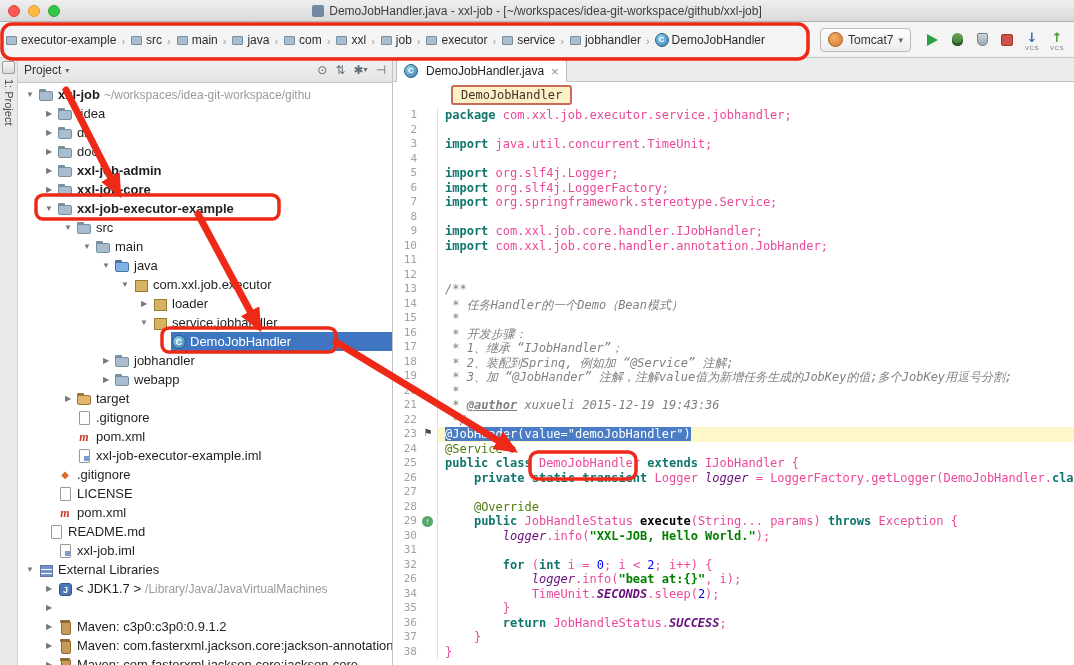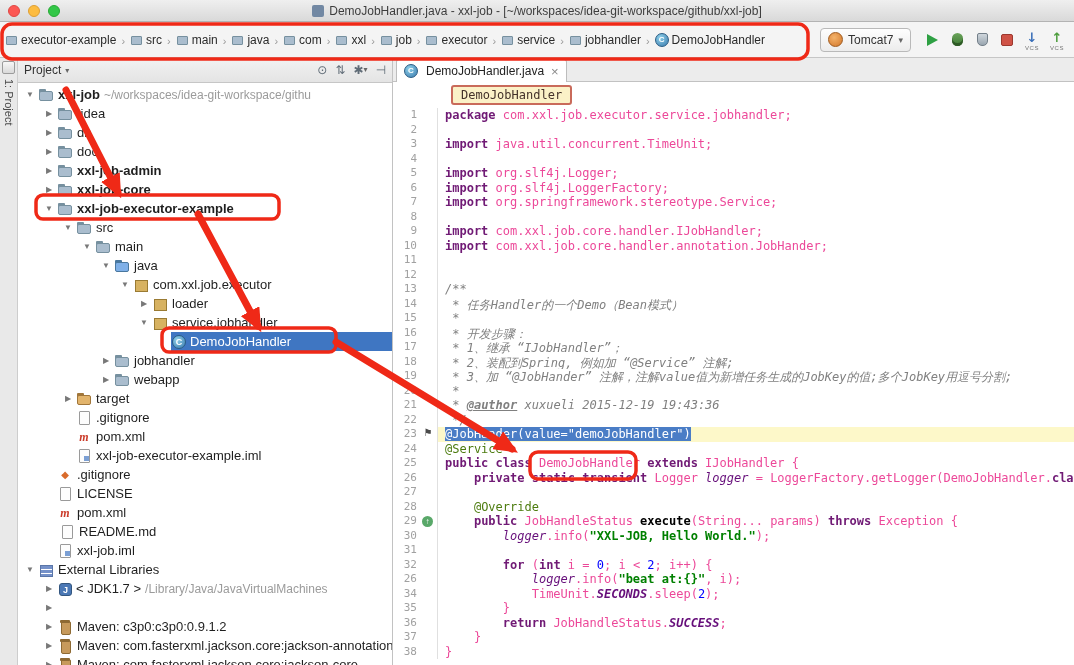--- a/index.html
+++ b/index.html
@@ -112,21 +112,21 @@
   .cl{display:flex;height:14.5px;line-height:14.5px;font:12px "DejaVu Sans Mono",monospace;white-space:pre}
   .ln{width:24px;flex:none;text-align:right;color:#a1a1a1;font-size:11px}
   .gi{width:18px;flex:none;border-right:1px solid #e0e0e0;margin-left:2px;position:relative;text-align:center;
       font-family:"DejaVu Sans",sans-serif}
   .gi-bookmark{color:#4a4a4a;font-size:10px}
   .ovr{position:absolute;left:3px;top:1.5px;width:11px;height:11px;border-radius:50%;background:#59a869;
        color:#fff;font:bold 8px/11px "Liberation Sans",sans-serif;text-align:center}
   .ctext{flex:1;padding-left:7px;min-width:0;overflow:hidden}
   .cl.hl .ctext{background:#fdf8c9}
   .tk-p{color:#ec4899}
-  .tk-k{color:#701a75;font-weight:bold}
+  .tk-k{color:#0f766e;font-weight:bold}
   .tk-s{color:#008000;font-weight:bold}
   .tk-c{color:#808080;font-style:italic}
   .tk-t{color:#808080;font-style:italic;font-weight:bold;text-decoration:underline}
   .tk-a{color:#4d7c0f}
   .tk-f{color:#660e7a;font-style:italic}
   .tk-sf{color:#660e7a;font-style:italic;font-weight:bold}
   .tk-n2{color:#0000ff}
   .tk-b{font-weight:bold}
   .tk-sel{background:#4a7dc6;color:#fff}
 
@@ -411,21 +411,21 @@
             <span class="tlabel">LICENSE</span>
           </span>
         </div>
         <div class="trow" style="padding-left: 23px;">
           <span class="arrow"></span>
           <span class="rbody">
             <span class="tico tico-maven">m</span>
             <span class="tlabel">pom.xml</span>
           </span>
         </div>
-        <div class="trow" style="padding-left: 25px;">
+        <div class="trow" style="padding-left: 14px;">
           <span class="arrow"></span>
           <span class="rbody">
             <span class="tico tico-file"></span>
             <span class="tlabel">README.md</span>
           </span>
         </div>
         <div class="trow" style="padding-left: 23px;">
           <span class="arrow"></span>
           <span class="rbody">
             <span class="tico tico-iml"></span>

